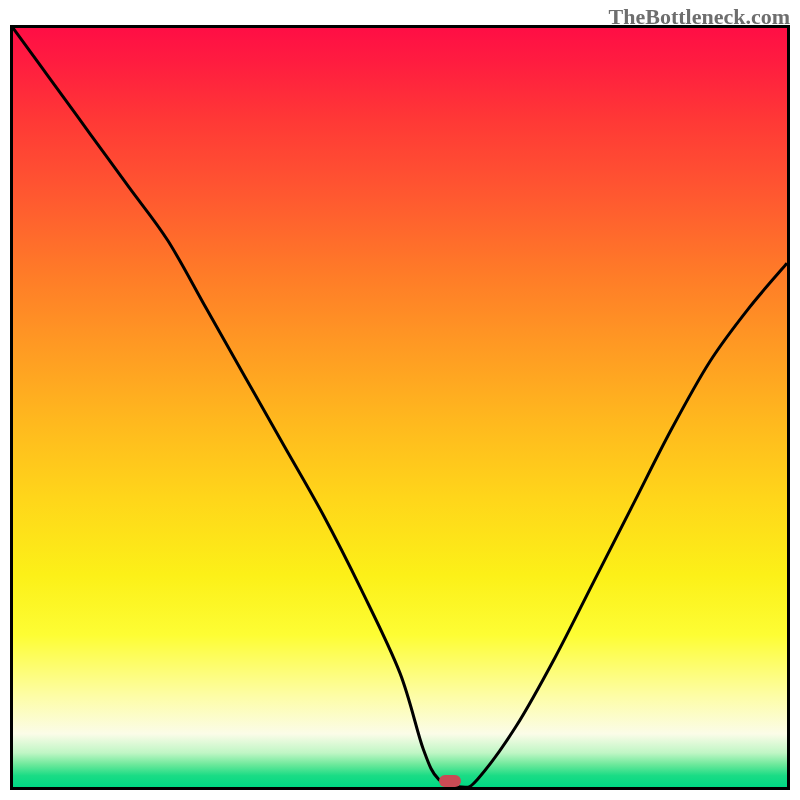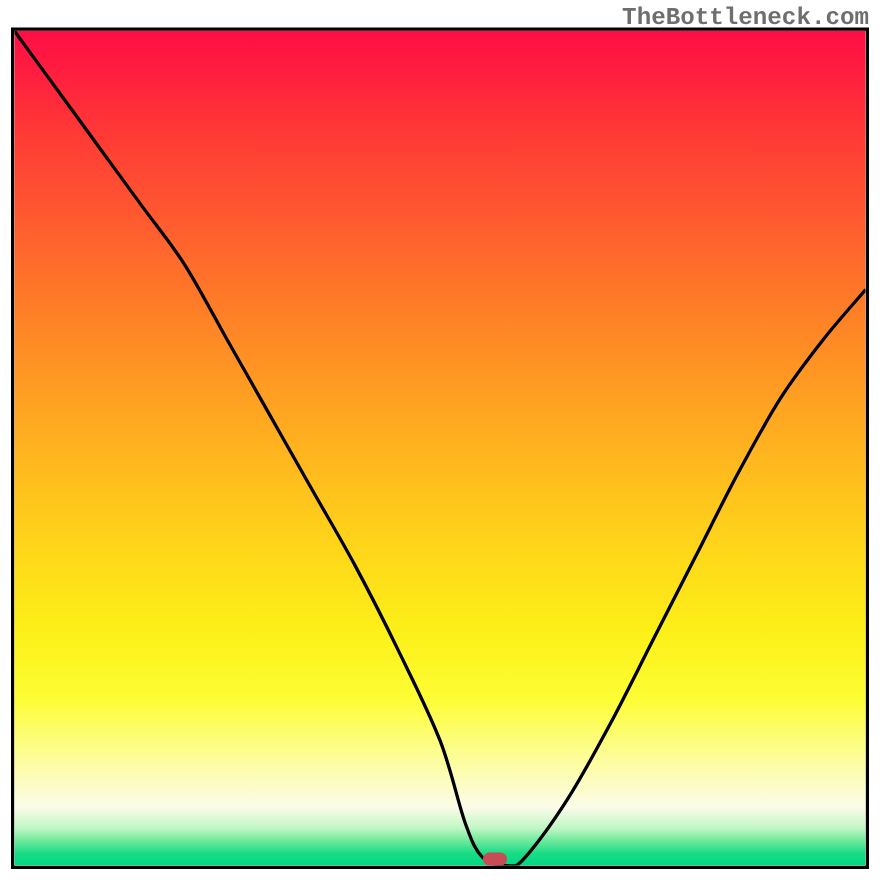--- a/index.html
+++ b/index.html
@@ -8,21 +8,21 @@
     background: #ffffff;
     width: 800px;
     height: 800px;
     overflow: hidden;
     position: relative;
   }
   .watermark {
     position: absolute;
     top: 4px;
     right: 10px;
-    font-family: Liberation Mono, monospace;
+    font-family: Liberation Serif, serif;
     font-size: 22px;
     font-weight: bold;
     color: #6e6e6e;
     z-index: 10;
   }
   .plot-area {
     position: absolute;
     left: 10px;
     top: 25px;
     width: 780px;

